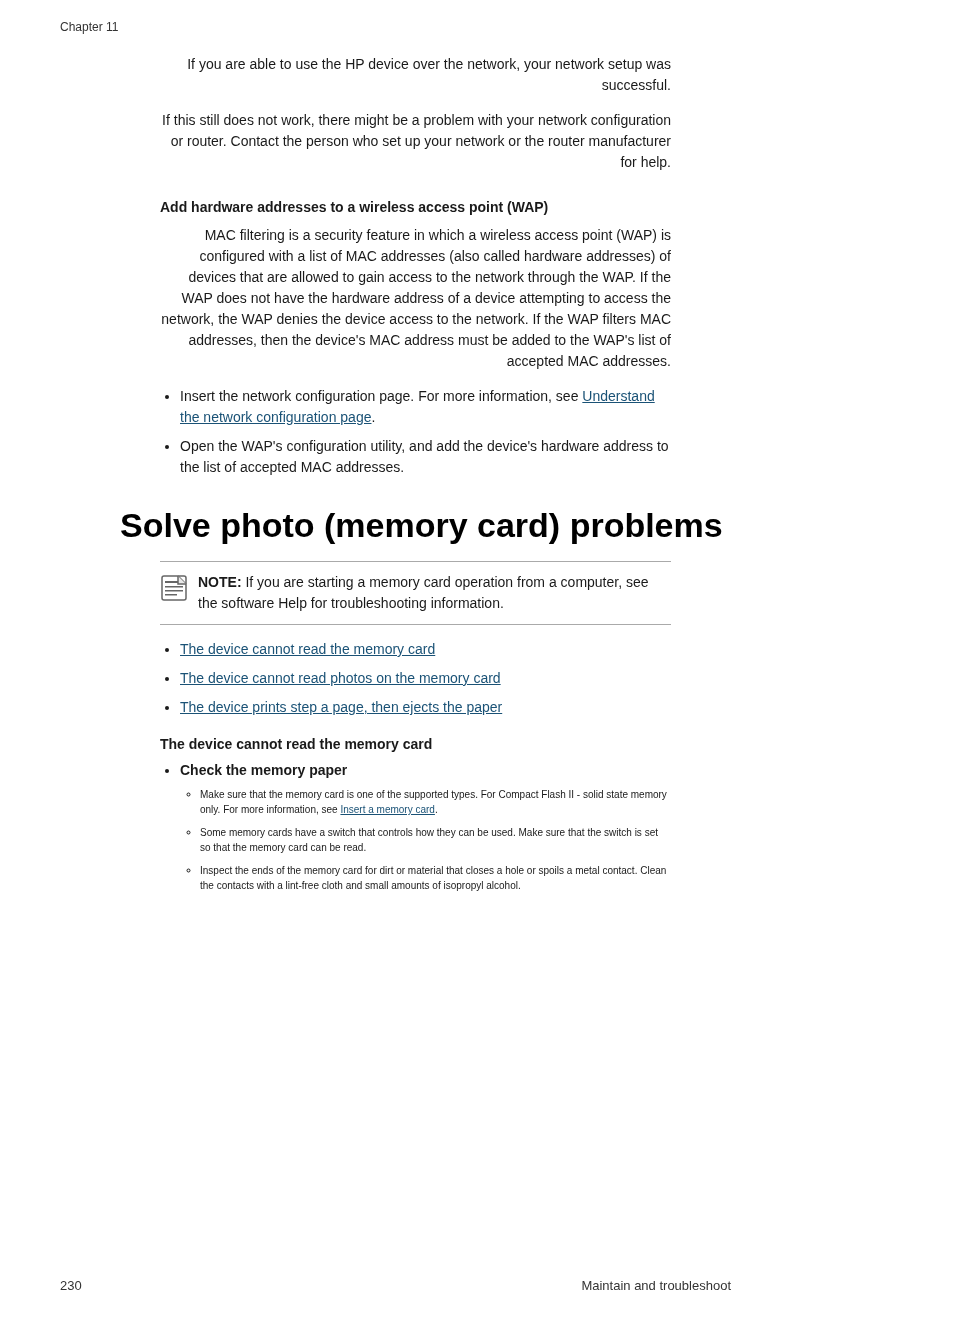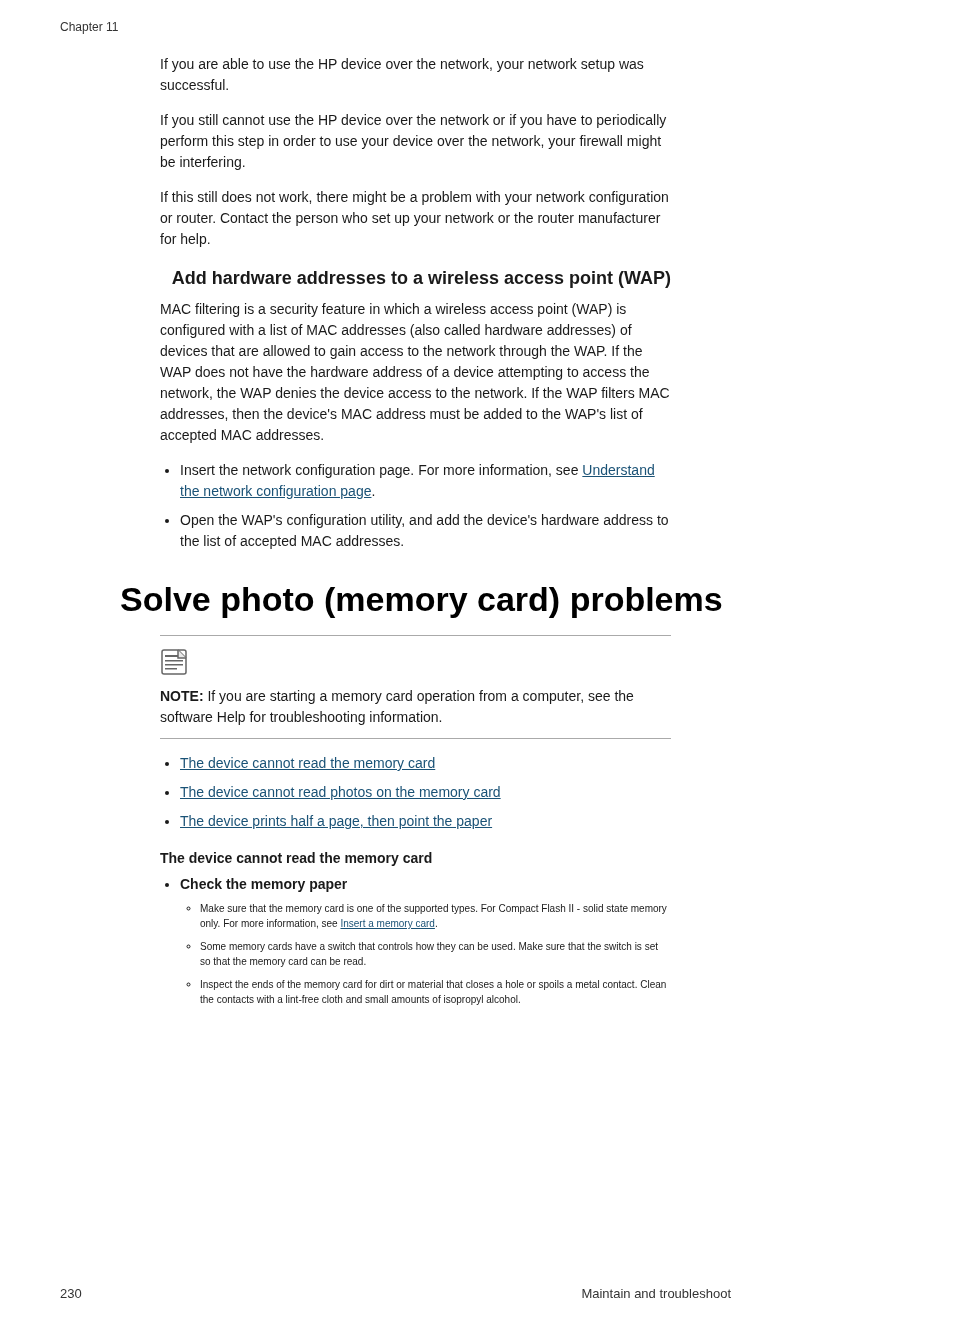--- a/index.html
+++ b/index.html
@@ -35,28 +35,28 @@
     .content-block {
       margin-left: 100px;
       margin-right: 60px;
     }
 
     .paragraph {
       margin-bottom: 14px;
       line-height: 1.5;
       font-size: 14px;
       color: #1a1a1a;
+      text-align: right;
     }
 
     .section-heading-bold {
       font-weight: bold;
-      font-size: 18px;
+      font-size: 14px;
       margin-bottom: 10px;
-      margin-top: 18px;
-      text-align: right;
+      margin-top: 26px;
     }
 
     .bullet-list {
       margin-left: 20px;
       margin-bottom: 14px;
     }
 
     .bullet-list li {
       margin-bottom: 8px;
       line-height: 1.5;
@@ -91,21 +91,20 @@
     }
 
     .note-box {
       border-top: 1px solid #aaa;
       border-bottom: 1px solid #aaa;
       padding: 10px 0;
       margin: 14px 0;
       display: flex;
       align-items: flex-start;
       gap: 10px;
-      flex-direction: column;
     }
 
     .note-icon {
       width: 28px;
       height: 28px;
       flex-shrink: 0;
       margin-top: 2px;
     }
 
     .note-content {
@@ -119,21 +118,21 @@
 
     .sub-section-heading {
       font-weight: bold;
       font-size: 14px;
       margin-bottom: 8px;
       margin-top: 18px;
     }
 
     .footer-bar {
       position: absolute;
-      bottom: 20px;
+      bottom: 28px;
       left: 60px;
       right: 60px;
       display: flex;
       justify-content: space-between;
       font-size: 13px;
       color: #333;
     }
 
     .check-memory-card-bold {
       font-weight: bold;
@@ -142,21 +141,20 @@
 </head>
 <body>
 
 <div class="page-container">
 
   <div class="chapter-label">Chapter 11</div>
 
   <div class="content-block">
 
     <p class="paragraph">If you are able to use the HP device over the network, your network setup was successful.</p>
-    <p class="paragraph">If you still cannot use the HP device over the network or if you have to periodically perform this step in order to use your device over the network, your firewall might be interfering.</p>
     <p class="paragraph">If this still does not work, there might be a problem with your network configuration or router. Contact the person who set up your network or the router manufacturer for help.</p>
 
     <div>
       <p class="section-heading-bold">Add hardware addresses to a wireless access point (WAP)</p>
       <p class="paragraph">MAC filtering is a security feature in which a wireless access point (WAP) is configured with a list of MAC addresses (also called hardware addresses) of devices that are allowed to gain access to the network through the WAP. If the WAP does not have the hardware address of a device attempting to access the network, the WAP denies the device access to the network. If the WAP filters MAC addresses, then the device's MAC address must be added to the WAP's list of accepted MAC addresses.</p>
 
       <ul class="bullet-list">
         <li>
           <span>Insert the network configuration page. For more information, see </span><a href="#">Understand the network configuration page</a><span>.</span>
         </li>
@@ -191,21 +189,21 @@
     </div>
 
     <ul class="bullet-list">
       <li>
         <a href="#">The device cannot read the memory card</a>
       </li>
       <li>
         <a href="#">The device cannot read photos on the memory card</a>
       </li>
       <li>
-        <a href="#">The device prints half a page, then point the paper</a>
+        <a href="#">The device prints step a page, then ejects the paper</a>
       </li>
     </ul>
 
     <div>
       <p class="sub-section-heading">The device cannot read the memory card</p>
 
       <ul class="bullet-list">
         <li>
           <span class="check-memory-card-bold">Check the memory paper</span>
           <ul class="sub-bullet-list">

